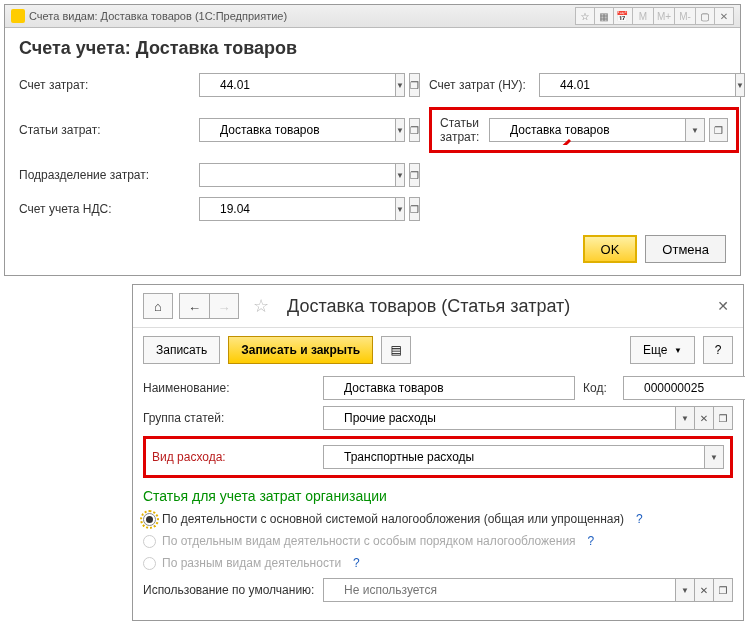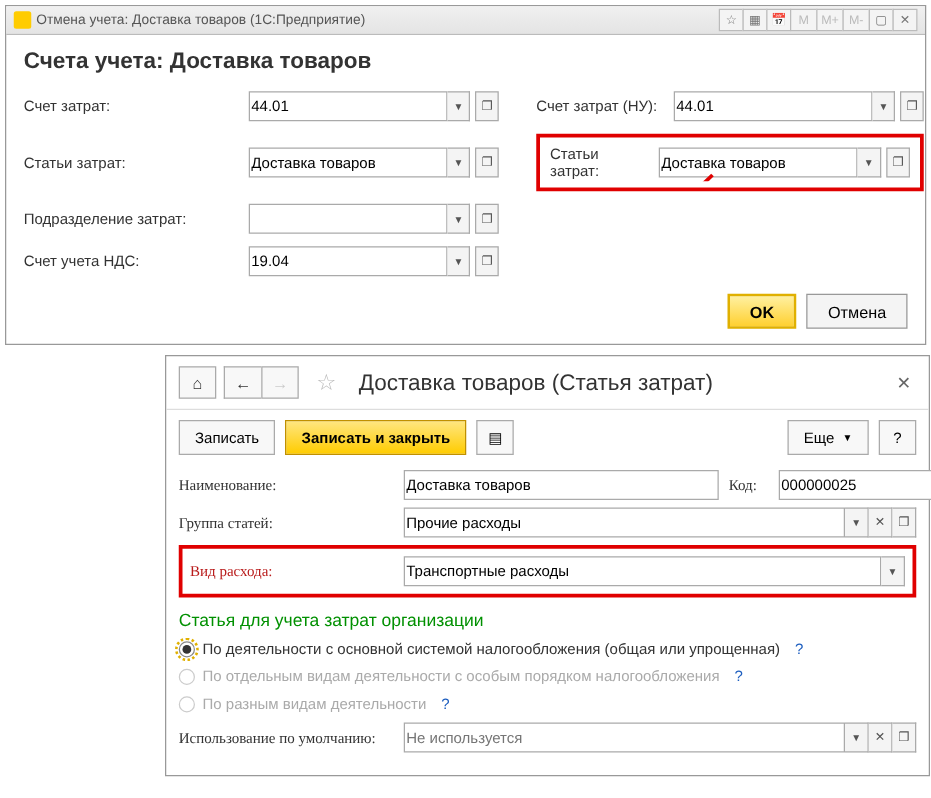--- a/index.html
+++ b/index.html
@@ -12,51 +12,51 @@
   .titlebar .tb-btns { display: flex; gap: 0; }
   .tb-btn { width: 20px; height: 18px; border: 1px solid #bbb; background: #f4f4f4; display: flex; align-items: center; justify-content: center; font-size: 10px; color: #777; margin-left: -1px; }
   .tb-btn.m { color: #bbb; font-size: 10px; width: 22px; }
 
   .win-body { padding: 10px 14px 12px 14px; }
   h1 { font-size: 18px; font-weight: bold; margin: 0 0 14px 0; color: #333; }
 
   .form-grid { display: grid; grid-template-columns: 180px 200px 30px 110px 200px; row-gap: 10px; align-items: center; }
   .label { font-size: 12px; color: #333; }
   .field-wrap { display: flex; }
-  .input { height: 24px; border: 1px solid #aaa; padding: 0 1px; font-size: 12px; background: #fff; }
+  .input { height: 24px; border: 1px solid #aaa; padding: 0 20px; font-size: 12px; background: #fff; }
   .input.full { flex: 1; }
   .btn-small { width: 19px; height: 24px; border: 1px solid #aaa; border-left: none; background: #f4f4f4; display: flex; align-items: center; justify-content: center; font-size: 8px; color: #555; cursor: pointer; }
   .btn-sep { width: 19px; height: 24px; border: 1px solid #aaa; margin-left: 4px; background: #f4f4f4; display: flex; align-items: center; justify-content: center; font-size: 9px; color: #555; cursor: pointer; }
 
   .red-box { border: 3px solid #e00000; padding: 6px 8px; }
   .red-box-row { display: flex; align-items: center; gap: 8px; }
   .red-box-label { width: 85px; }
 
   .footer-btns { display: flex; justify-content: flex-end; gap: 8px; margin-top: 14px; }
   .btn { height: 28px; padding: 0 16px; border: 1px solid #999; background: #f4f4f4; font-size: 13px; cursor: pointer; }
-  .btn.default { border: 2px solid #e0b000; background: linear-gradient(#fff0a0, #ffd030); font-weight: bold; }
+  .btn.default { border: 2px solid #e0b000; background: linear-gradient(#fff0a0, #ffd030); font-weight: normal; }
 
   
   .window2 { border: 1px solid #999; margin-left: 128px; width: 612px; }
   .toolbar2 { display: flex; align-items: center; padding: 8px 10px; gap: 6px; border-bottom: 1px solid #ddd; }
   .nav-btn { width: 30px; height: 26px; border: 1px solid #aaa; background: #f8f8f8; display: flex; align-items: center; justify-content: center; font-size: 13px; cursor: pointer; }
   .star-btn { width: 24px; height: 24px; display: flex; align-items: center; justify-content: center; font-size: 18px; color: #bbb; margin: 0 4px; }
   .title2 { font-size: 18px; color: #333; margin-left: 4px; flex: 1; }
   .close2 { font-size: 14px; color: #666; cursor: pointer; padding: 4px; }
 
   .toolbar3 { display: flex; align-items: center; padding: 8px 10px; gap: 8px; }
   .btn-tb { height: 28px; padding: 0 12px; border: 1px solid #aaa; background: #f8f8f8; font-size: 12px; cursor: pointer; display: flex; align-items: center; }
   .btn-tb.primary { background: linear-gradient(#ffe680, #ffcc00); border-color: #c09000; font-weight: bold; }
   .btn-tb.icon-only { width: 30px; padding: 0; justify-content: center; }
   .btn-tb.more { min-width: 60px; }
   .spacer { flex: 1; }
 
   .form2 { padding: 4px 10px 12px 10px; }
   .row2 { display: flex; align-items: center; margin-bottom: 6px; }
-  .label2 { width: 180px; font-size: 12px; color: #333; font-family: Liberation Serif, serif; }
+  .label2 { width: 180px; font-size: 12px; color: #333; }
   .code-label { width: 40px; margin-left: 8px; }
 
   .red-box2 { border: 3px solid #e00000; padding: 6px; margin: 4px 0 10px 0; }
   .red-box2 .row2 { margin: 0; }
   .red-box2 .label2 { width: 171px; color: #b91c1c; }
 
   .section-title { color: #009000; font-size: 14px; margin: 4px 0 8px 0; }
   .radio-row { display: flex; align-items: center; gap: 6px; margin-bottom: 8px; font-size: 12px; }
   .radio-row.disabled { color: #aaa; }
   .radio { width: 13px; height: 13px; border: 1px solid #888; border-radius: 50%; background: #fff; display: inline-block; position: relative; }
@@ -68,21 +68,21 @@
   .caret-down { font-size: 8px; }
   .open-icon { font-size: 10px; }
   .x-btn { font-size: 10px; }
 </style>
 </head>
 <body>
 
 <div class="window">
   <div class="titlebar">
     <span class="title-icon"></span>
-    <span class="title-text">Отмена учета: Доставка товаров   (1С:Предприятие)</span>
+    <span class="title-text">Счета видам: Доставка товаров   (1С:Предприятие)</span>
     <div class="tb-btns">
       <div class="tb-btn">☆</div>
       <div class="tb-btn">▦</div>
       <div class="tb-btn">📅</div>
       <div class="tb-btn m">M</div>
       <div class="tb-btn m">M+</div>
       <div class="tb-btn m">M-</div>
       <div class="tb-btn">▢</div>
       <div class="tb-btn">✕</div>
     </div>

